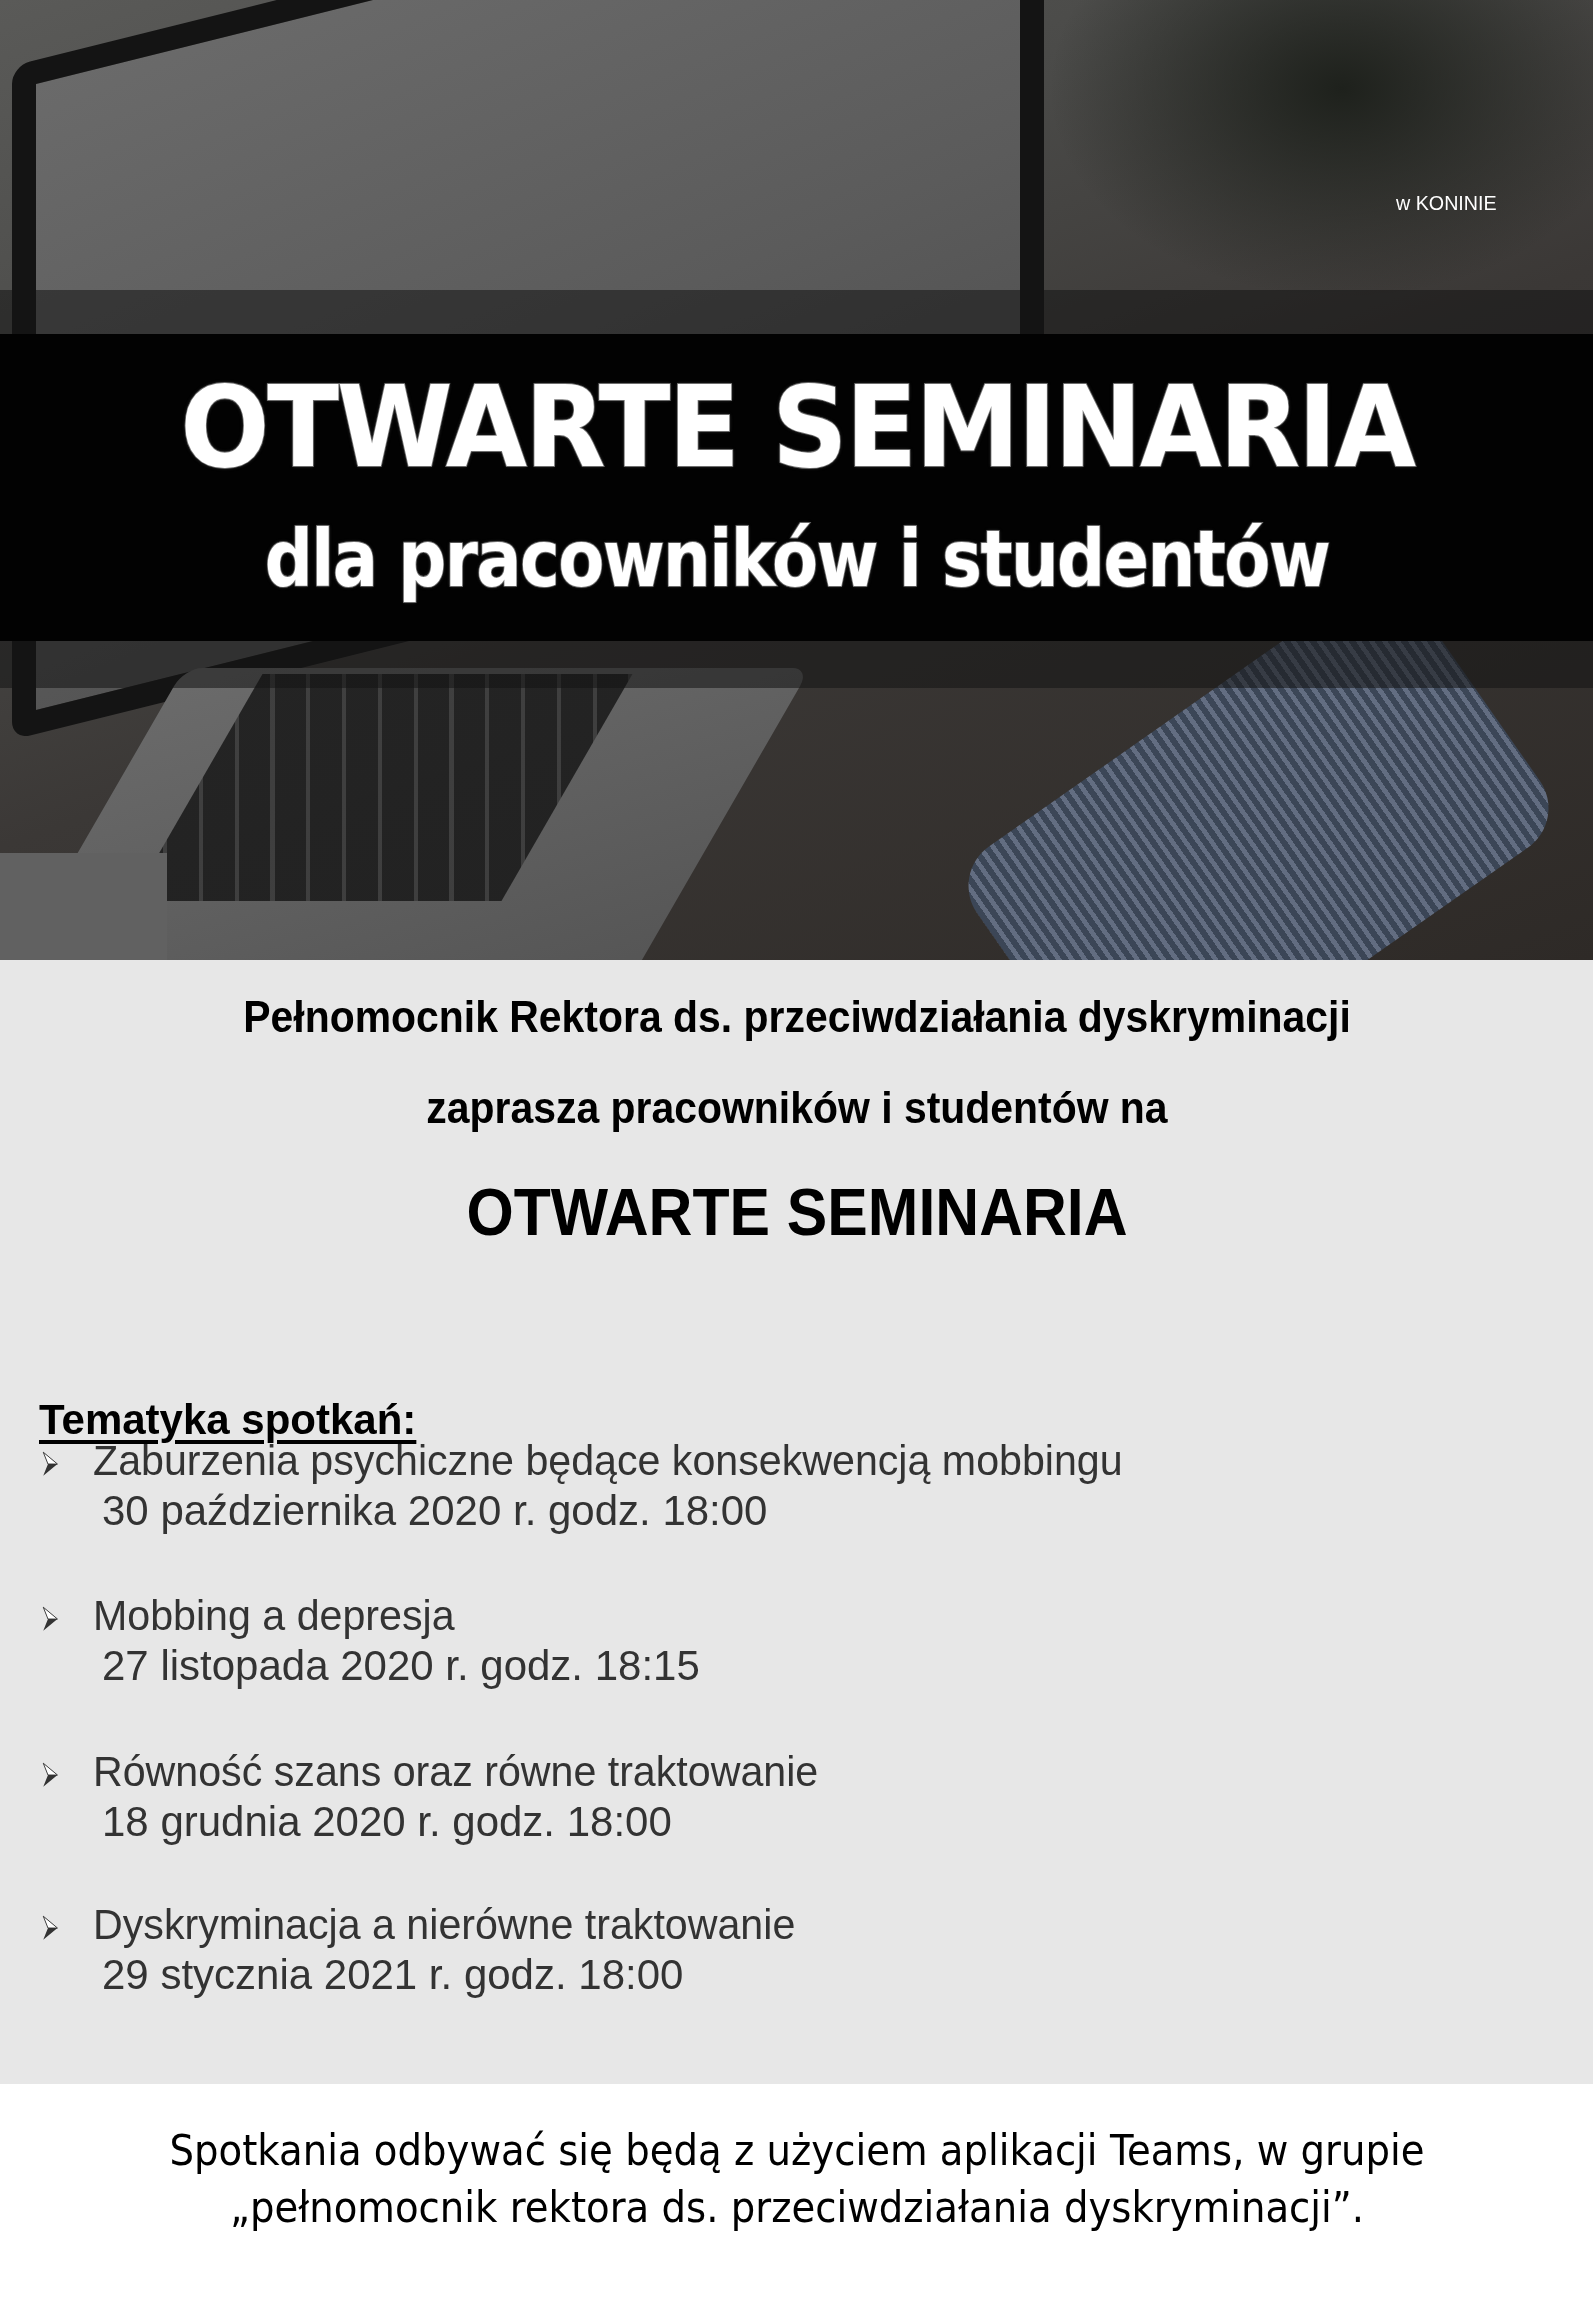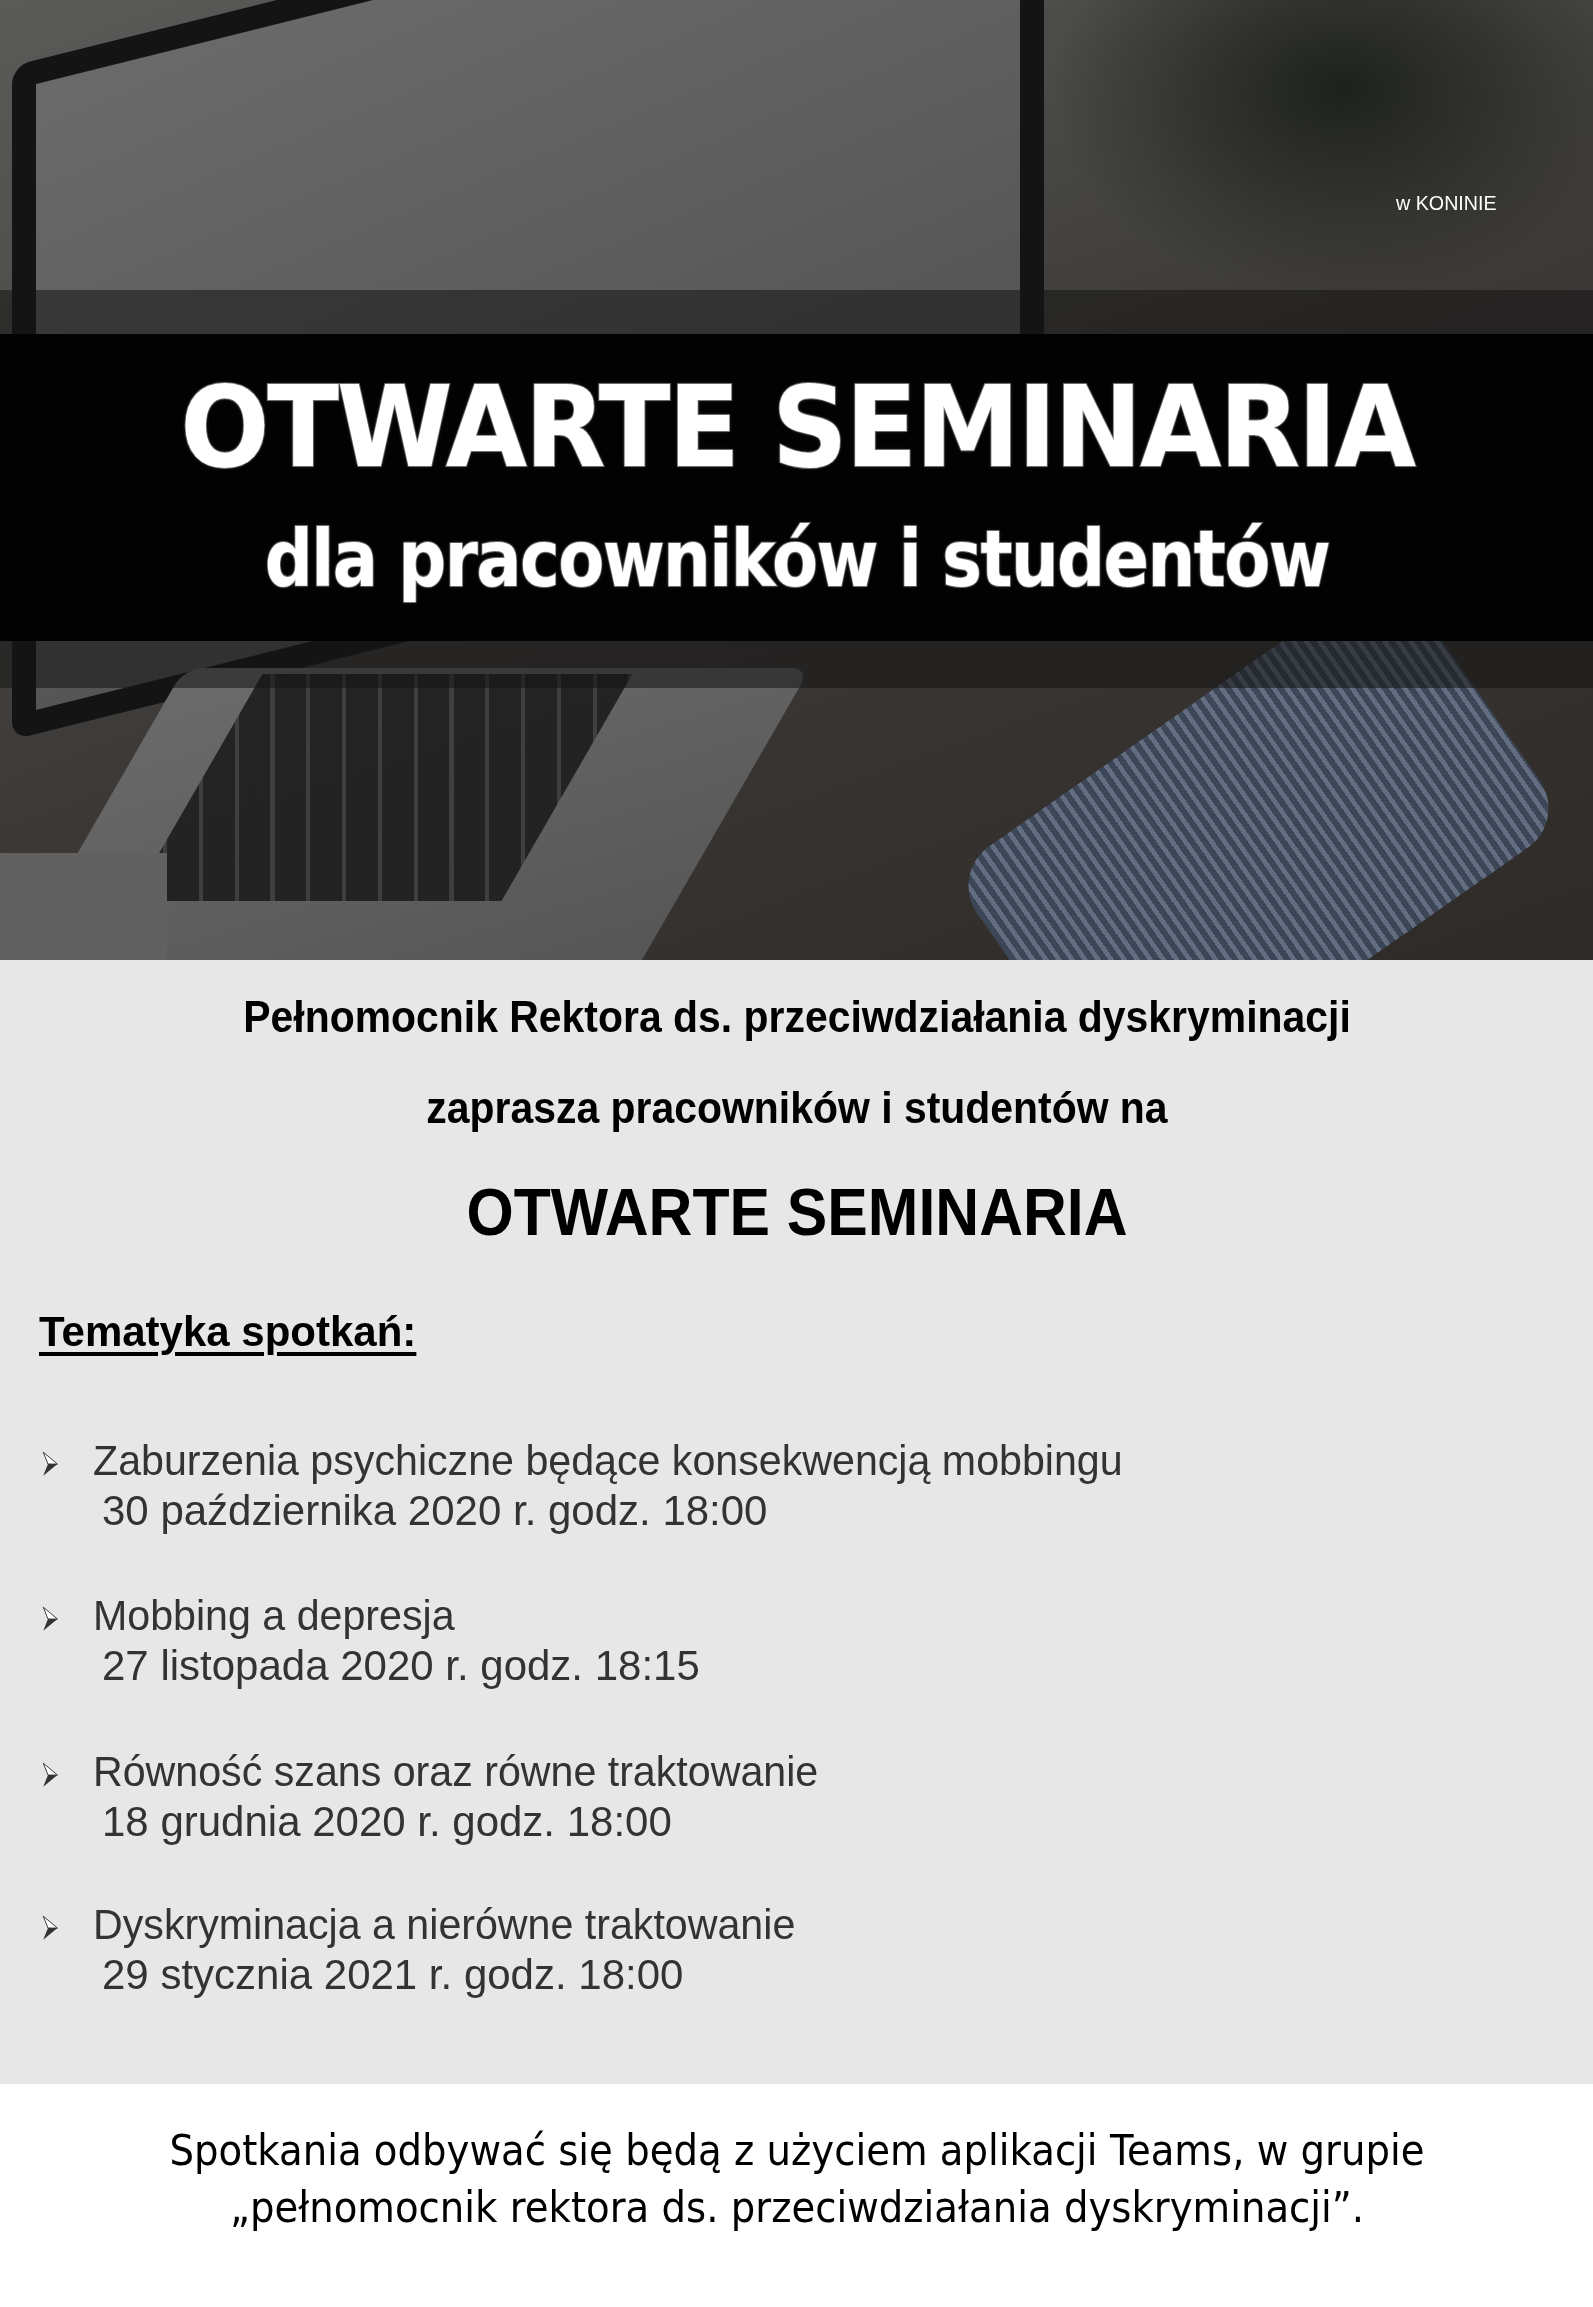--- a/index.html
+++ b/index.html
@@ -28,21 +28,21 @@
   .logo { position:absolute; left:1371px; top:55px; width:155px; height:161px; }
   .logo svg { width:100%; height:100%; }
   .logo-caption { position:absolute; left:1396px; top:192px; width:119px; text-align:left; color:#fff; font-size:19.7px; }
 
   .grey { position:absolute; left:0; top:960px; width:1594px; height:1124px; background:#e7e7e7; }
   .center-line { position:absolute; left:0; width:1594px; text-align:center; color:#000; font-weight:bold; }
   .l1 { top:992px; font-size:44px; transform:scaleX(0.93); }
   .l2 { top:1083px; font-size:44px; transform:scaleX(0.93); }
   .l3 { top:1174px; font-size:66px; transform:scaleX(0.92); }
 
-  .topics-heading { position:absolute; left:39px; top:1308px; font-size:42px; font-weight:bold; color:#000; text-decoration:underline; text-decoration-thickness:3.6px; text-underline-offset:6px; }
+  .topics-heading { position:absolute; left:39px; top:1396px; font-size:42px; font-weight:bold; color:#000; text-decoration:underline; text-decoration-thickness:3.6px; text-underline-offset:6px; }
   .topic { position:absolute; left:42px; color:#333; font-size:42px; }
   .topic .arrow { position:absolute; left:0; top:14.3px; width:16.7px; height:26px; }
   .topic .title { position:absolute; left:51px; top:0; white-space:nowrap; transform-origin:left; transform:scaleX(0.98); }
   .topic .date { position:absolute; left:60px; top:50px; white-space:nowrap; }
 
   .footer-line { position:absolute; left:0; width:1594px; text-align:center; color:#000; font-family:"DejaVu Sans", sans-serif; font-size:42px; transform:scaleX(0.92); }
   .f1 { top:2126px; }
   .f2 { top:2183px; }
 </style>
 </head>

